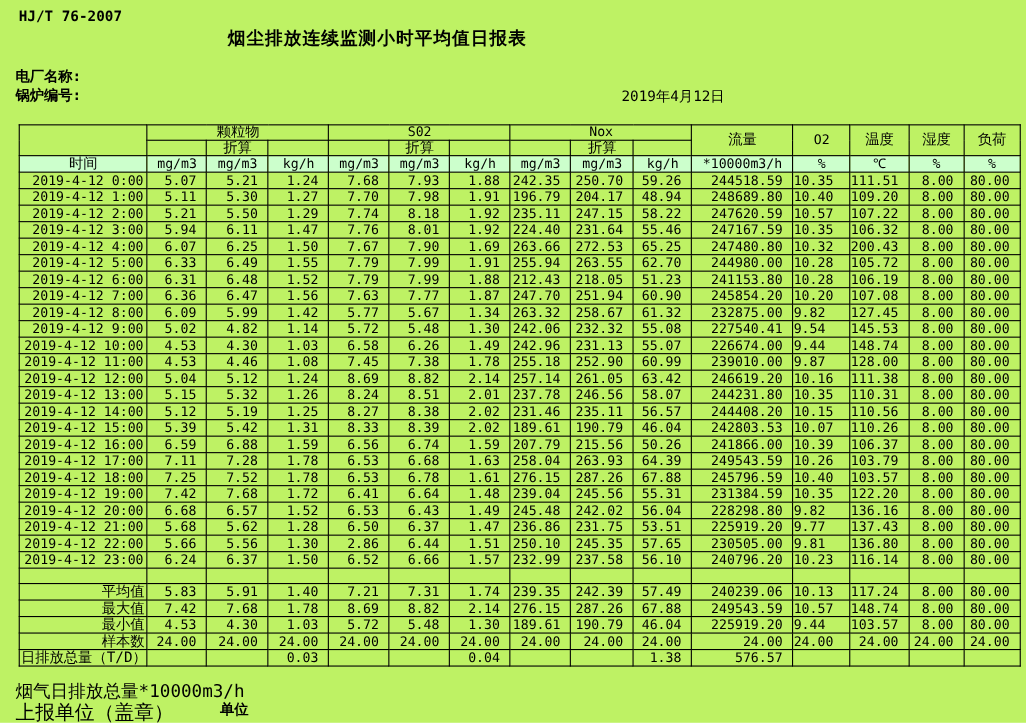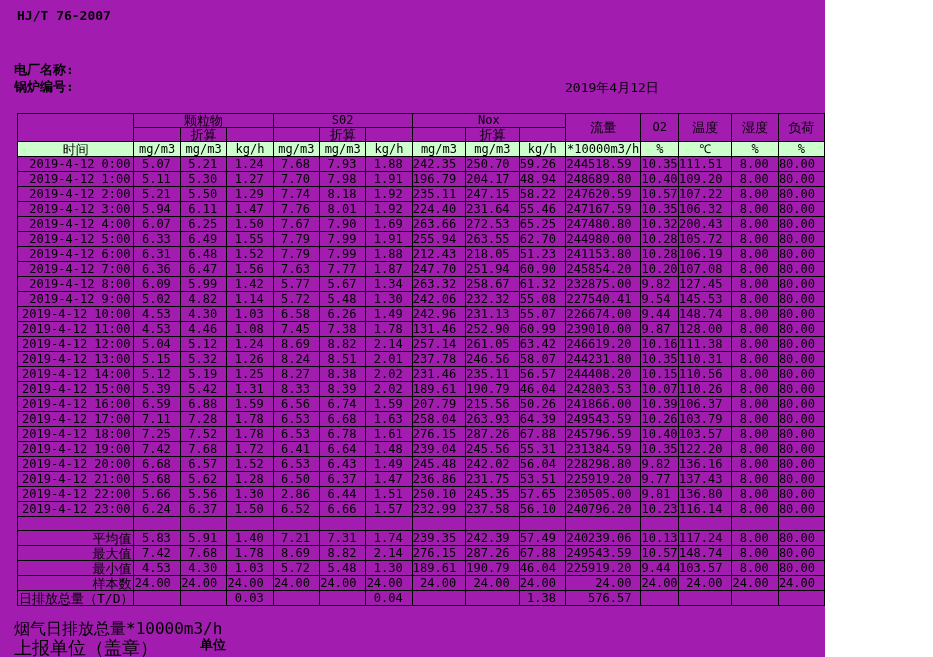--- a/index.html
+++ b/index.html
@@ -1,18 +1,18 @@
 <!DOCTYPE html>
 <html><head>
 <meta charset="utf-8">
 <style>
   * { box-sizing: border-box; }
   html,body { margin:0; padding:0; }
   body { font-family:"DejaVu Sans Mono","Liberation Mono",monospace; color:#000; }
-  .page { position:relative; width:825px; height:657px; background:#a21caf; overflow:hidden; }
+  .page { position:relative; width:933px; height:657px; background:#bef264; overflow:hidden; }
   .abs { position:absolute; white-space:nowrap; }
   .std { left:17px; top:8px; font-size:13px; font-weight:bold; }
   .title { left:207px; top:25px; font-size:16px; font-weight:bold; letter-spacing:1px; }
   .plant { left:14px; top:61px; font-size:13px; font-weight:bold; }
   .boiler { left:14px; top:78px; font-size:13px; font-weight:bold; }
   .date { left:565px; top:79px; font-size:13px; }
   .fnote { left:14px; top:619px; font-size:16px; }
   .runit { left:14px; top:636px; font-size:18px; font-weight:normal; }
   .unit2 { left:200px; top:636px; font-size:13px; font-weight:bold; }
 
@@ -28,20 +28,21 @@
   .time { text-align:right; padding-right:3px !important; }
   .sumlab { text-align:right; padding-right:2px !important; font-size:13px; }
   .dtlab { text-align:left; padding-left:1px !important; font-size:13px; }
 </style>
 </head>
 <body>
 
 <div class="page">
 
   <div class="abs std">HJ/T  76-2007</div>
+  <div class="abs title">烟尘排放连续监测小时平均值日报表</div>
   <div class="abs plant">电厂名称:</div>
   <div class="abs boiler">锅炉编号:</div>
   <div class="abs date">2019年4月12日</div>
 
   <table class="report">
     <colgroup>
       <col style="width:104px">
         <col style="width:54px">
         <col style="width:56px">
         <col style="width:55px">
@@ -287,21 +288,21 @@
           <td class="num">80.00</td>
         </tr>
         <tr>
           <td class="time">2019-4-12 11:00</td>
           <td class="num">4.53</td>
           <td class="num">4.46</td>
           <td class="num">1.08</td>
           <td class="num">7.45</td>
           <td class="num">7.38</td>
           <td class="num">1.78</td>
-          <td class="num">131.46</td>
+          <td class="num">255.18</td>
           <td class="num">252.90</td>
           <td class="num">60.99</td>
           <td class="num">239010.00</td>
           <td class="numc">9.87</td>
           <td class="num">128.00</td>
           <td class="num">8.00</td>
           <td class="num">80.00</td>
         </tr>
         <tr>
           <td class="time">2019-4-12 12:00</td>

